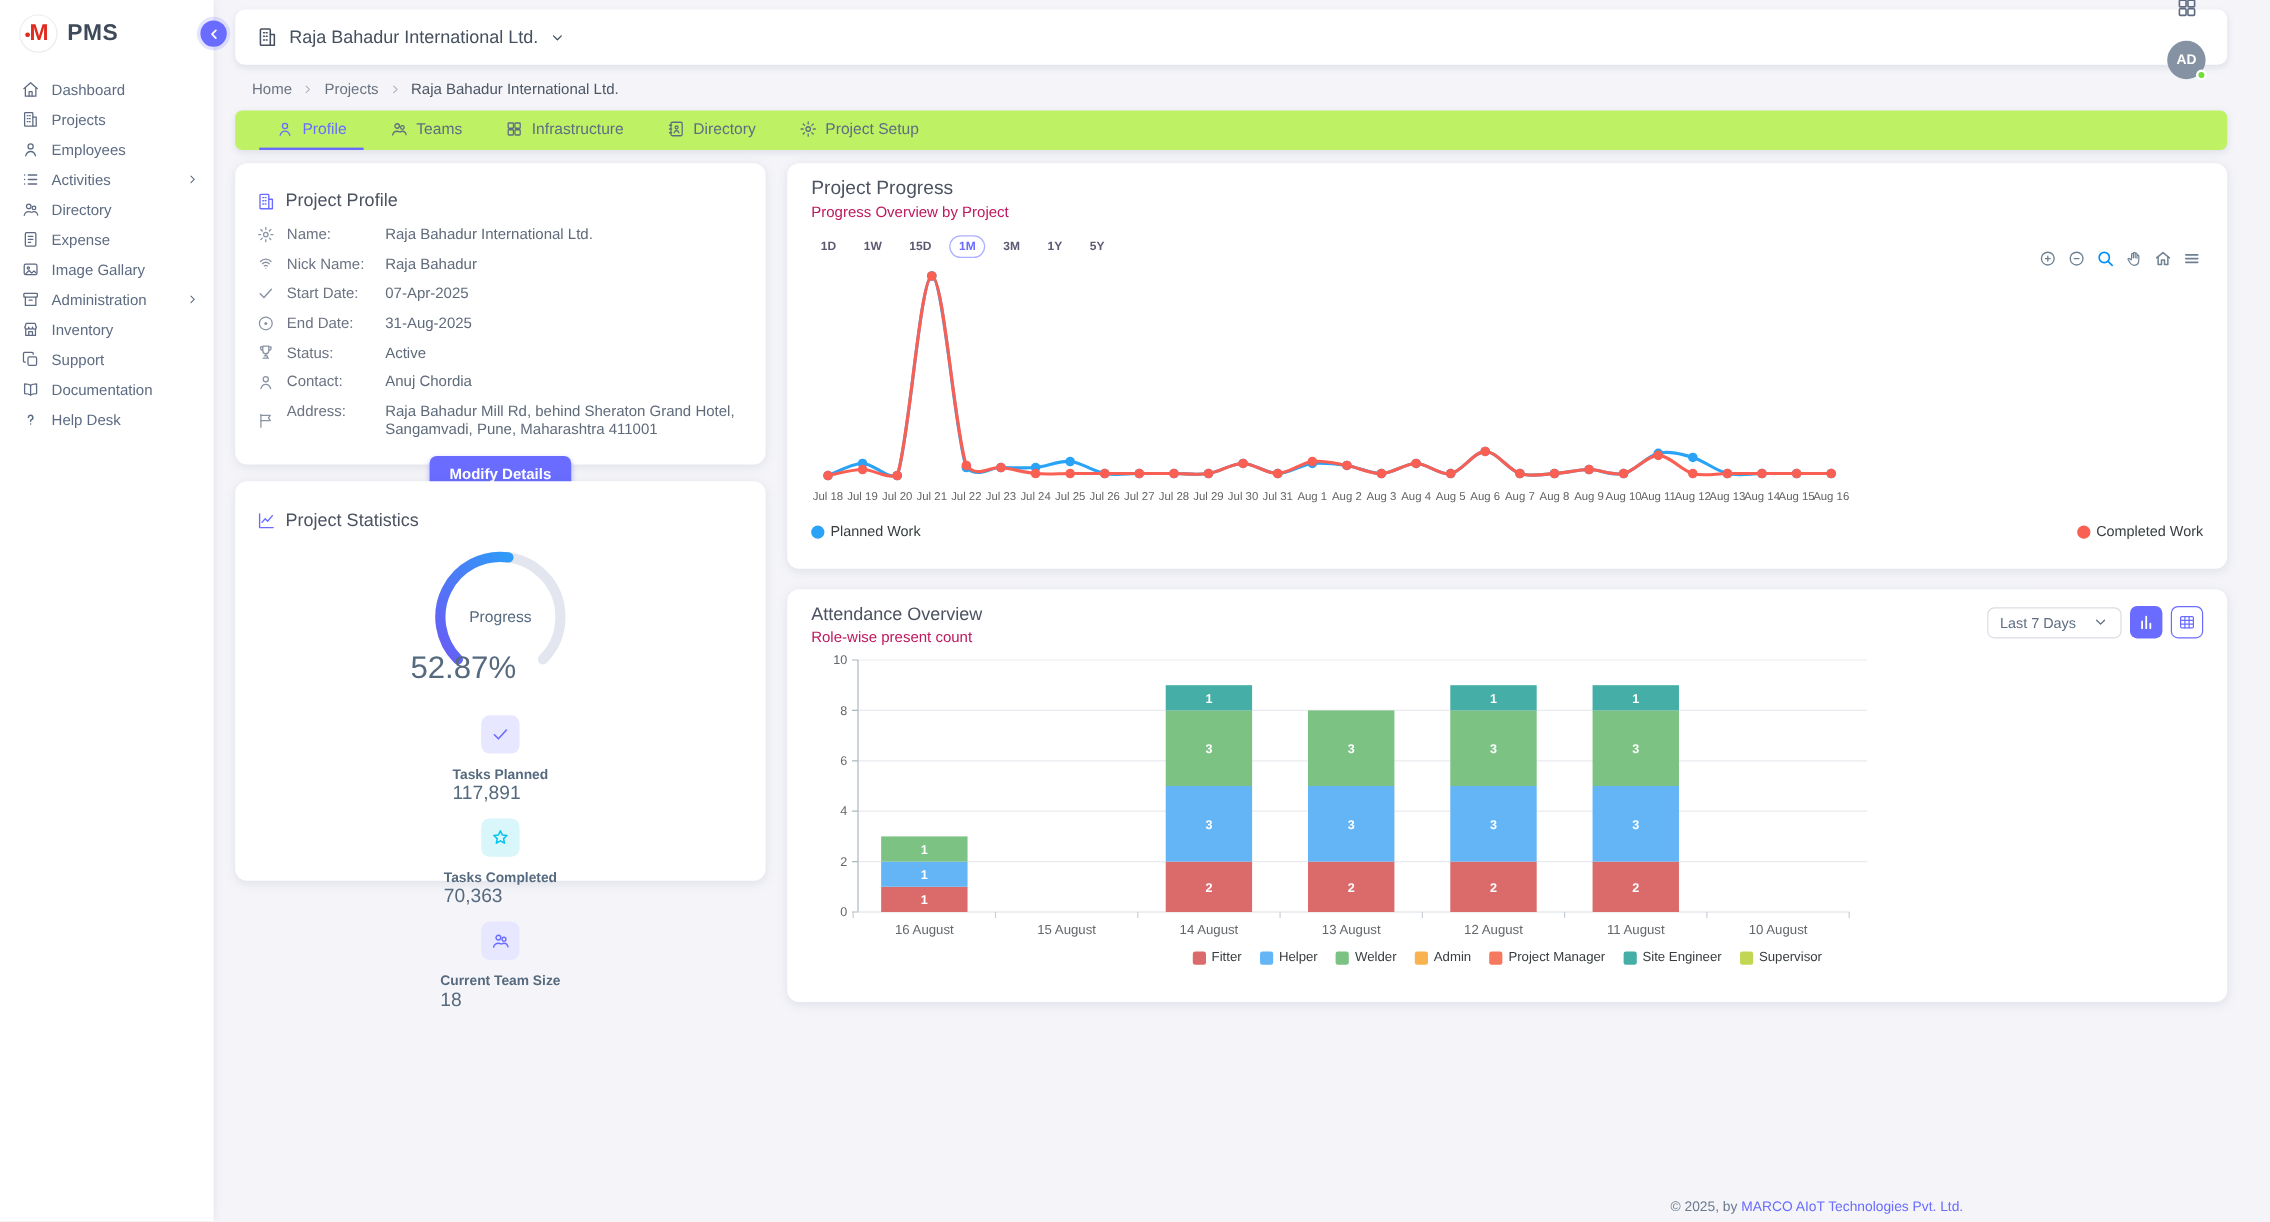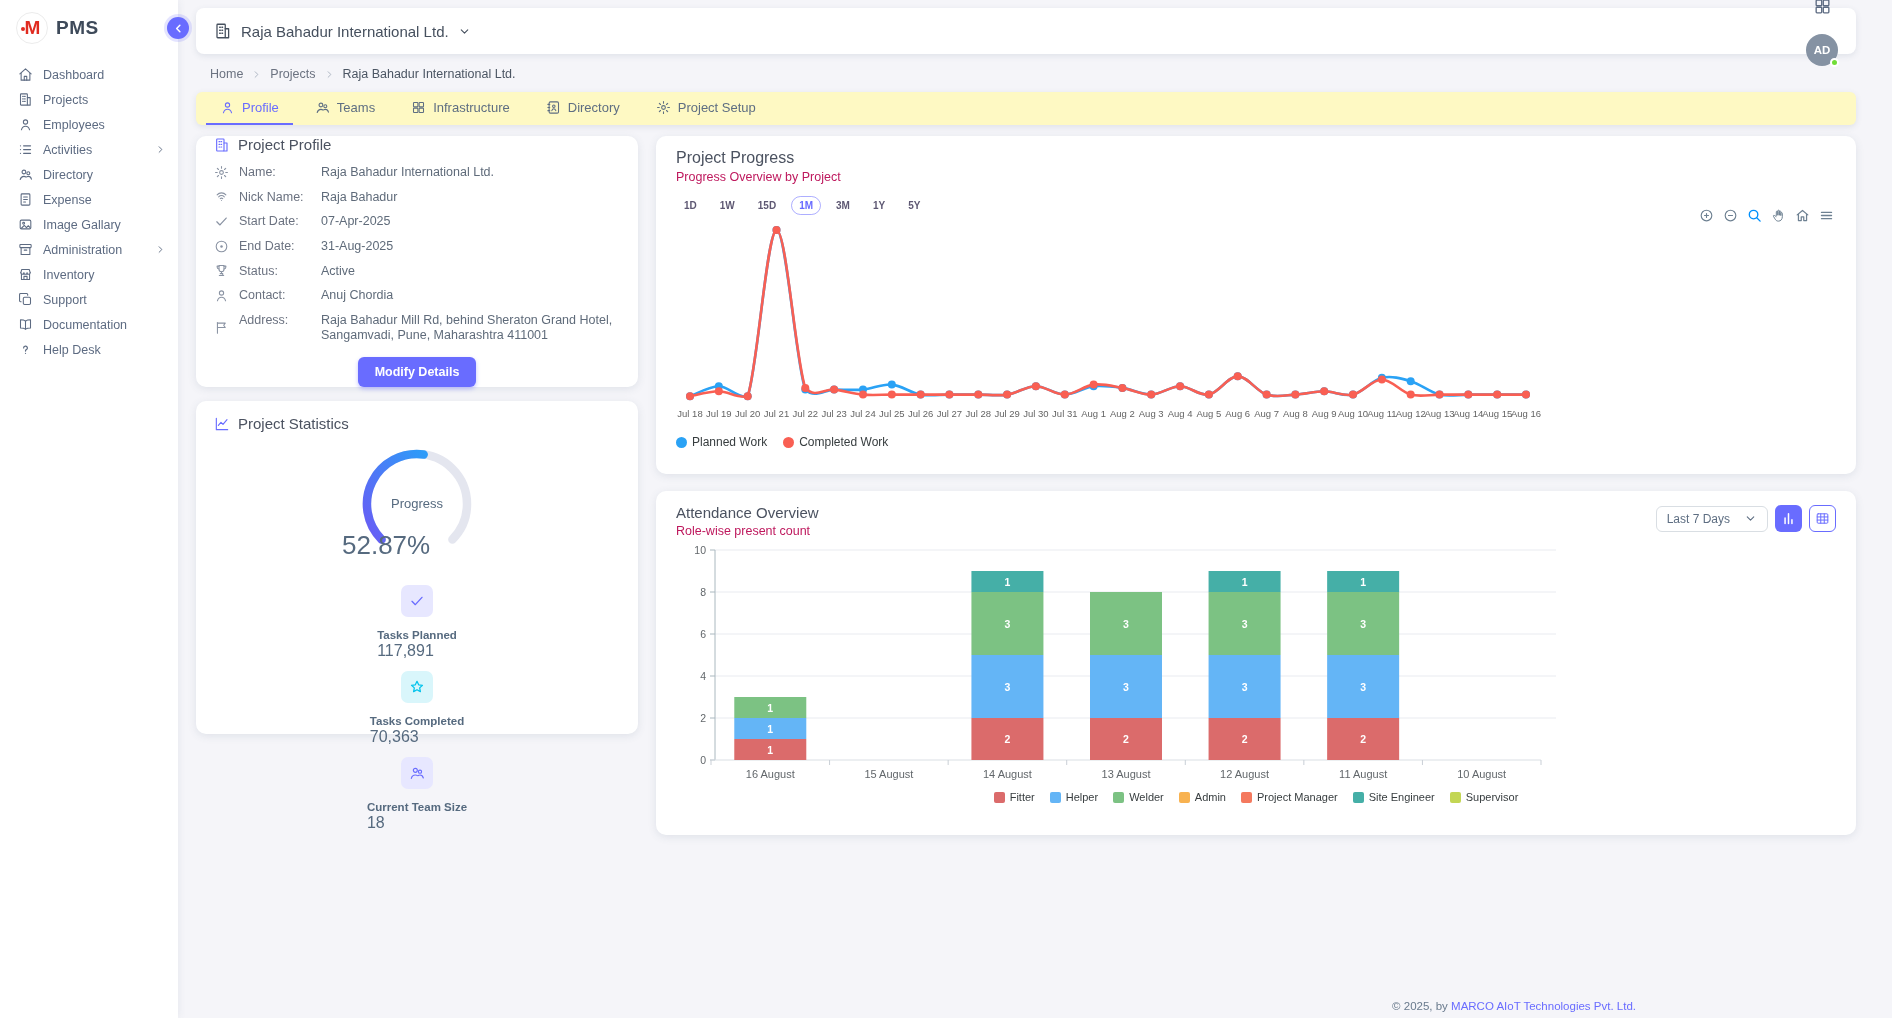--- a/index.html
+++ b/index.html
@@ -30,63 +30,63 @@
   .topbar-right { margin-left:auto; display:flex; align-items:center; gap:18px;flex-direction:column; }
   .apps-btn { color:#5d6b82; cursor:pointer; }
   .avatar { width:32px; height:32px; border-radius:50%; background:#8592a3; color:#fff; font-size:11.5px; font-weight:bold; display:flex; align-items:center; justify-content:center; position:relative; cursor:pointer; }
   .avatar-status { position:absolute; right:-1px; bottom:-1px; width:9px; height:9px; border-radius:50%; background:#71dd37; border:2px solid #fff; }
 
   .breadcrumb { display:flex; align-items:center; gap:8px; font-size:12.5px; color:#6b7280; padding:13px 4px 11px 14px; }
   .bc-sep { color:#aab2bf; }
   .bc-current { color:#4b5563; }
   .bc-link { cursor:pointer; }
 
-  .tabbar { background:#fef9c3; border-radius:6px; height:33px; box-shadow:0 2px 6px rgba(67,89,113,.12); display:flex; align-items:stretch; padding:0 10px; gap:8px; }
+  .tabbar { background:#bef264; border-radius:6px; height:33px; box-shadow:0 2px 6px rgba(67,89,113,.12); display:flex; align-items:stretch; padding:0 20px; gap:8px; }
   .tab { display:flex; align-items:center; gap:7px; padding:0 14px; font-size:13px; color:#5e6e82; border-bottom:2px solid transparent; cursor:pointer; }
   .tab.active { color:#696cff; border-bottom-color:#696cff; }
 
   .cols { display:flex; gap:18px; margin-top:11px; }
   .col-left { width:442px; flex:none; display:flex; flex-direction:column; gap:14px; }
   .col-right { flex:1; display:flex; flex-direction:column; gap:17px; }
   .card { background:#fff; border-radius:10px; box-shadow:0 2px 9px rgba(67,89,113,.12); }
 
   
-  .profile-card { height:251px; padding:0 18px; }
+  .profile-card { height:251px; padding:23px 18px; }
   .card-title-row { display:flex; align-items:center; gap:8px; }
   .card-title-row .ic { color:#696cff; }
   .card-title { font-size:15px; font-weight:500; color:#4b5260; }
   .fields { margin-top:12px; }
   .field { display:flex; gap:10px; font-size:12.5px; color:#6b7280; margin-bottom:9px; line-height:1.25; }
   .field .ic { color:#8a93a3; flex:none; margin-top:-1px; }
   .f-label { width:72px; flex:none; }
   .f-value { flex:1; color:#5f6b7a; }
   .modify-row { text-align:center; margin-top:13px; }
   .btn-primary { background:#696cff; color:#fff; border:none; font-family:inherit; font-size:12.5px; font-weight:bold; padding:8px 17px; border-radius:6px; box-shadow:0 2px 4px rgba(105,108,255,.4); cursor:pointer; }
 
   
-  .stats-card { height:333px; padding:14px 18px; }
+  .stats-card { height:333px; padding:24px 18px; }
   .gauge-wrap { width:150px; margin:10px auto 0; position:relative; text-align:left; }
   .gauge-pct { font-size:26px; color:#566a7f; margin-top:-24px; position:relative; }
   .stat-rows { margin-top:24px; }
   .stat-row { display:flex; align-items:center; gap:12px; margin-bottom:11px;flex-direction:column; }
   .stat-ic { width:32px; height:32px; border-radius:7px; display:flex; align-items:center; justify-content:center; flex:none; }
   .stat-label { font-size:11.5px; font-weight:bold; color:#566a7f; }
   .stat-value { font-size:16px; color:#566a7f; margin-top:1px; }
 
   
   .progress-card { height:338px; padding:13px 20px; position:relative; }
   .card-h1 { font-size:16px; font-weight:500; color:#4b5260; }
   .card-sub { font-size:12.5px; color:#be185d; margin-top:3px; }
   .ranges { display:flex; align-items:center; gap:7px; margin-top:12px; }
   .range-btn { font-size:10px; font-weight:bold; color:#5e5873; padding:3px 7px; border:1px solid transparent; border-radius:10px; cursor:pointer; }
   .range-btn.active { color:#696cff; border-color:rgba(105,108,255,.55); }
   .chart-toolbar { position:absolute; right:22px; top:72px; display:flex; gap:9px; color:#6e8192; }
   .tool { cursor:pointer; }
   .tool.active { color:#008ffb; }
-  .line-legend { display:flex; justify-content:flex-start; gap:16px; margin-top:2px; font-size:12px; color:#373d3f; }
+  .line-legend { display:flex; justify-content:space-between; gap:16px; margin-top:2px; font-size:12px; color:#373d3f; }
   .lg-item { display:flex; align-items:center; gap:5px; cursor:pointer; }
   .lg-dot { width:11px; height:11px; border-radius:50%; }
   .lg-sq { width:11px; height:11px; border-radius:2px; }
 
   
   .att-card { height:344px; padding:13px 20px; position:relative; }
   .att-controls { position:absolute; right:20px; top:14px; display:flex; gap:7px; align-items:center; }
   .select { display:flex; align-items:center; gap:14px; border:1px solid #d9dee3; border-radius:6px; background:#fff; font-size:12px; color:#5e6e82; padding:5px 10px; cursor:pointer; }
   .icon-btn { width:27px; height:27px; border-radius:6px; display:flex; align-items:center; justify-content:center; cursor:pointer; }
   .icon-btn.filled { background:#696cff; color:#fff; }

